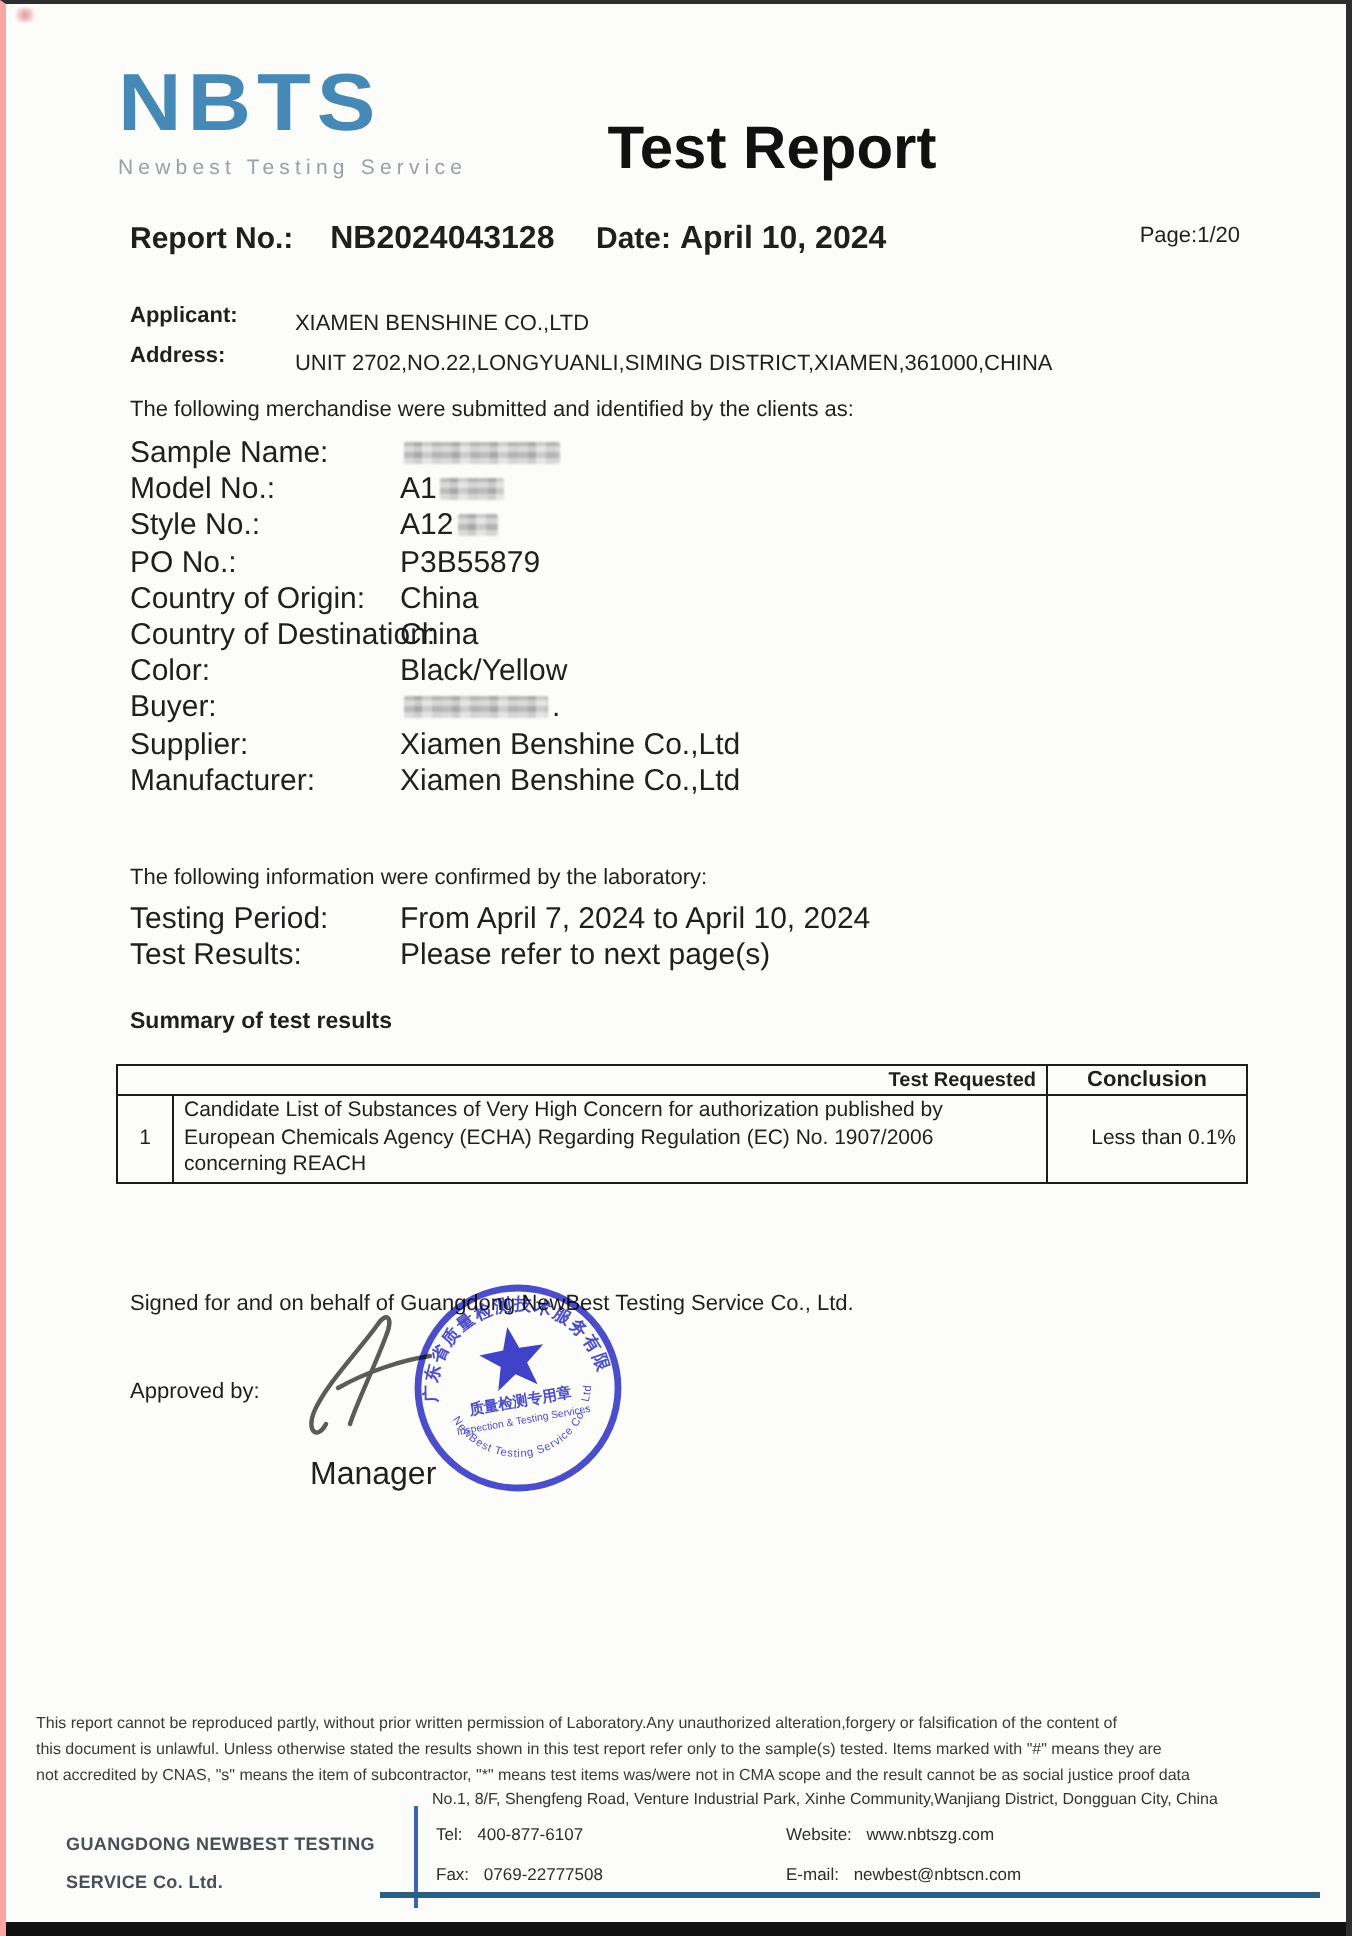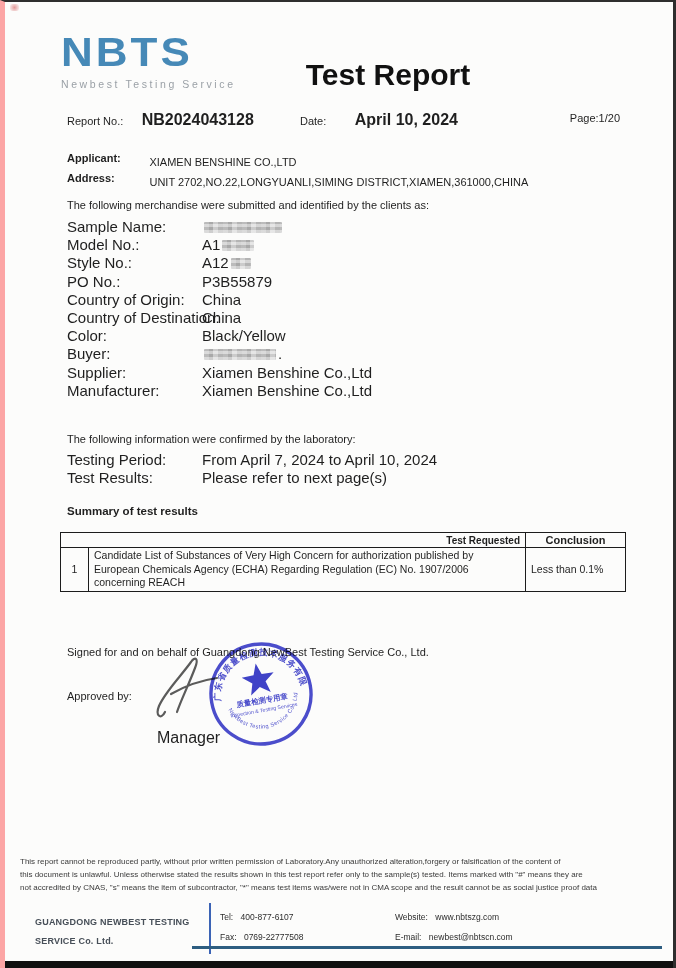--- a/index.html
+++ b/index.html
@@ -1,25 +1,25 @@
 <!DOCTYPE html>
 <html><head>
 <meta charset="utf-8">
 <style>
   *{margin:0;padding:0;box-sizing:border-box}
   html,body{background:#2a2a2a}
   body{font-family:"Liberation Sans",sans-serif;color:#1f1f1f}
   .page{position:relative;width:676px;height:968px;background:#fcfcfb;overflow:hidden;
-        border-top:2px solid #2e2e2e;border-left:5px solid #fca5a5;border-right:3px solid #2e2e2e}
+        border-top:2px solid #2e2e2e;border-left:3px solid #fca5a5;border-right:3px solid #2e2e2e}
   .abs{position:absolute}
   
   .logo-text{font-size:44px;font-weight:800;color:#4689b7;letter-spacing:3px;line-height:44px;transform:scaleY(.92);transform-origin:top left}
   .logo-tagline{font-size:10.5px;color:#9aa0a6;letter-spacing:2.6px;margin-top:2px}
   .report-title{font-size:30px;font-weight:bold;color:#111;white-space:nowrap}
-  .meta-label{font-weight:normal;font-size:11px}
+  .meta-label{font-weight:bold;font-size:15px}
   .meta-val{font-weight:bold;font-size:16px}
   .page-label{font-size:11px}
   
   .kv-label{display:inline-block;width:78px;font-weight:bold;font-size:11px;vertical-align:top}
   .kv-val{font-size:11px}
   .intro-line{font-size:11px}
   .m-row{height:18.2px;font-size:15px;white-space:nowrap}
   .m-label{display:inline-block;width:135px}
   .m-value{display:inline-block}
   .redact{display:inline-block;height:11px;vertical-align:-1px;border-radius:1px;margin:0 2px;
@@ -28,21 +28,21 @@
       repeating-linear-gradient(0deg,rgba(255,255,255,.35) 0 3px,rgba(0,0,0,.06) 3px 6px);
     background-blend-mode:overlay;filter:blur(.5px)}
   
   .summary-heading{font-size:11.5px;font-weight:bold}
   table.results{border-collapse:collapse;width:566px;font-size:10.5px}
   table.results th,table.results td{border:1.4px solid #1c1c1c;padding:1px 5px;vertical-align:middle}
   th.th-req{text-align:right;font-size:10px}
   th.th-con{text-align:center;font-size:11px;width:100px}
   td.td-no{width:28px;text-align:center}
   td.td-desc{line-height:13.6px;padding:2px 6px}
-  td.td-con{text-align:left}
+  td.td-con{text-align:right}
   
   .signed-line{font-size:11px}
   .approved{font-size:11px}
   .manager{font-size:16px}
   .stamp{mix-blend-mode:multiply;opacity:.92;transform:rotate(-10deg)}
   .sig{opacity:.85}
   
   .disclaimer{font-size:8px;color:#3a3a3a;line-height:13.2px;text-align:left;width:646px;white-space:nowrap}
   .footer-address{font-size:8px;color:#333;white-space:nowrap}
   .footer-company{width:170px;text-align:left;font-size:9px;font-weight:bold;color:#474f58;line-height:19px;letter-spacing:.2px}
@@ -66,21 +66,21 @@
     <div class="logo-tagline">Newbest Testing Service</div>
   </div>
   <div class="abs report-title" style="left:383px;top:56px;transform:translateX(-50%)">Test Report</div>
 
   <div class="abs" style="left:62px;top:109px">
     <span class="meta-label">Report No.:</span>
     <span class="meta-val" style="margin-left:14px">NB2024043128</span>
   </div>
   <div class="abs" style="left:295px;top:109px">
     <span class="meta-label">Date:</span>
-    <span class="meta-val" style="margin-left:24px">April 10, 2024</span>
+    <span class="meta-val" style="margin-left:0">April 10, 2024</span>
   </div>
   <div class="abs page-label" style="right:53px;top:110px">Page:1/20</div>
 
   <div class="abs" style="left:62px;top:150px">
     <div style="height:20px">
       <span class="kv-label">Applicant:</span>
       <span class="kv-val">XIAMEN BENSHINE CO.,LTD</span>
     </div>
     <div style="height:20px">
       <span class="kv-label">Address:</span>
@@ -196,20 +196,21 @@
 
   <div class="abs disclaimer" style="left:15px;top:853px">
 
       <div>This report cannot be reproduced partly, without prior written permission of Laboratory.Any unauthorized alteration,forgery or falsification of the content of</div>
 
       <div>this document is unlawful. Unless otherwise stated the results shown in this test report refer only to the sample(s) tested. Items marked with "#" means they are</div>
 
       <div>not accredited by CNAS, "s" means the item of subcontractor, "*" means test items was/were not in CMA scope and the result cannot be as social justice proof data</div>
     </div>
 
+  <div class="abs footer-address" style="left:213px;top:893px">No.1, 8/F, Shengfeng Road, Venture Industrial Park, Xinhe Community,Wanjiang District, Dongguan City, China</div>
 
   <div class="abs footer-company" style="left:30px;top:911px">
     <div>GUANGDONG NEWBEST TESTING</div>
     <div>SERVICE Co. Ltd.</div>
   </div>
 
   <div class="abs v-line" style="left:204px;top:901px;height:51px"></div>
 
   <div class="abs contact" style="left:215px;top:910px">
     <span class="c-label">Tel:</span>

